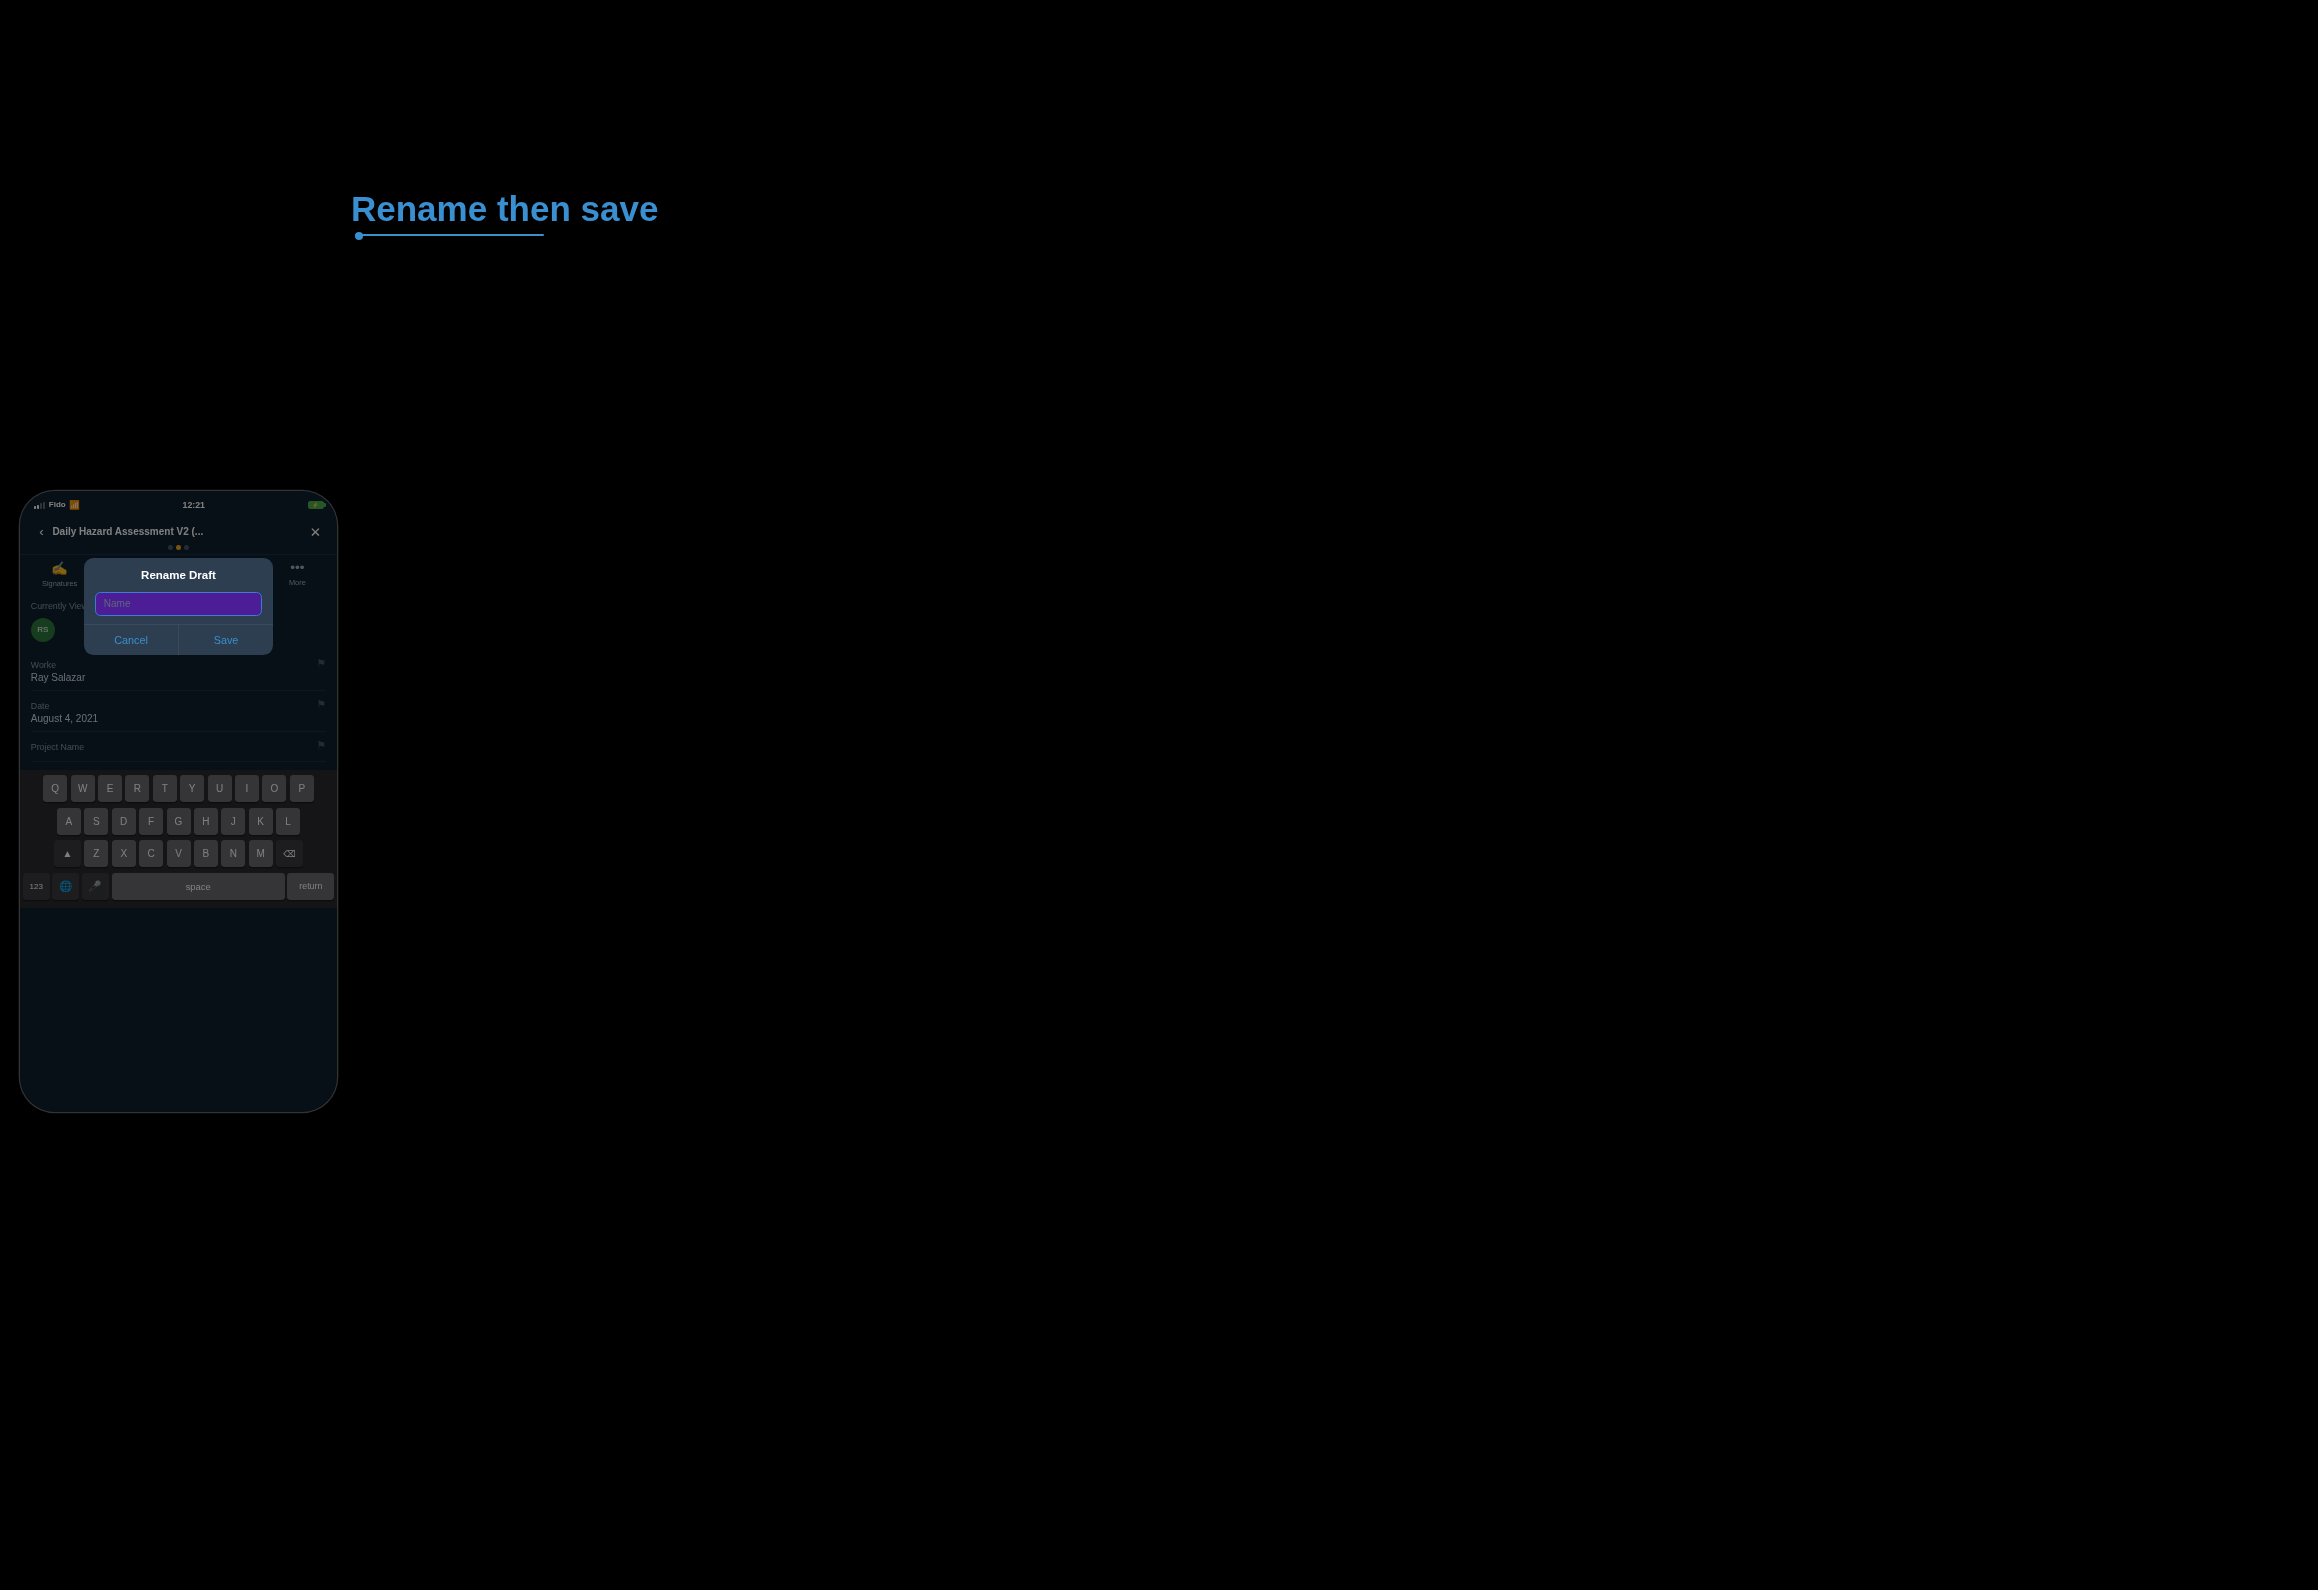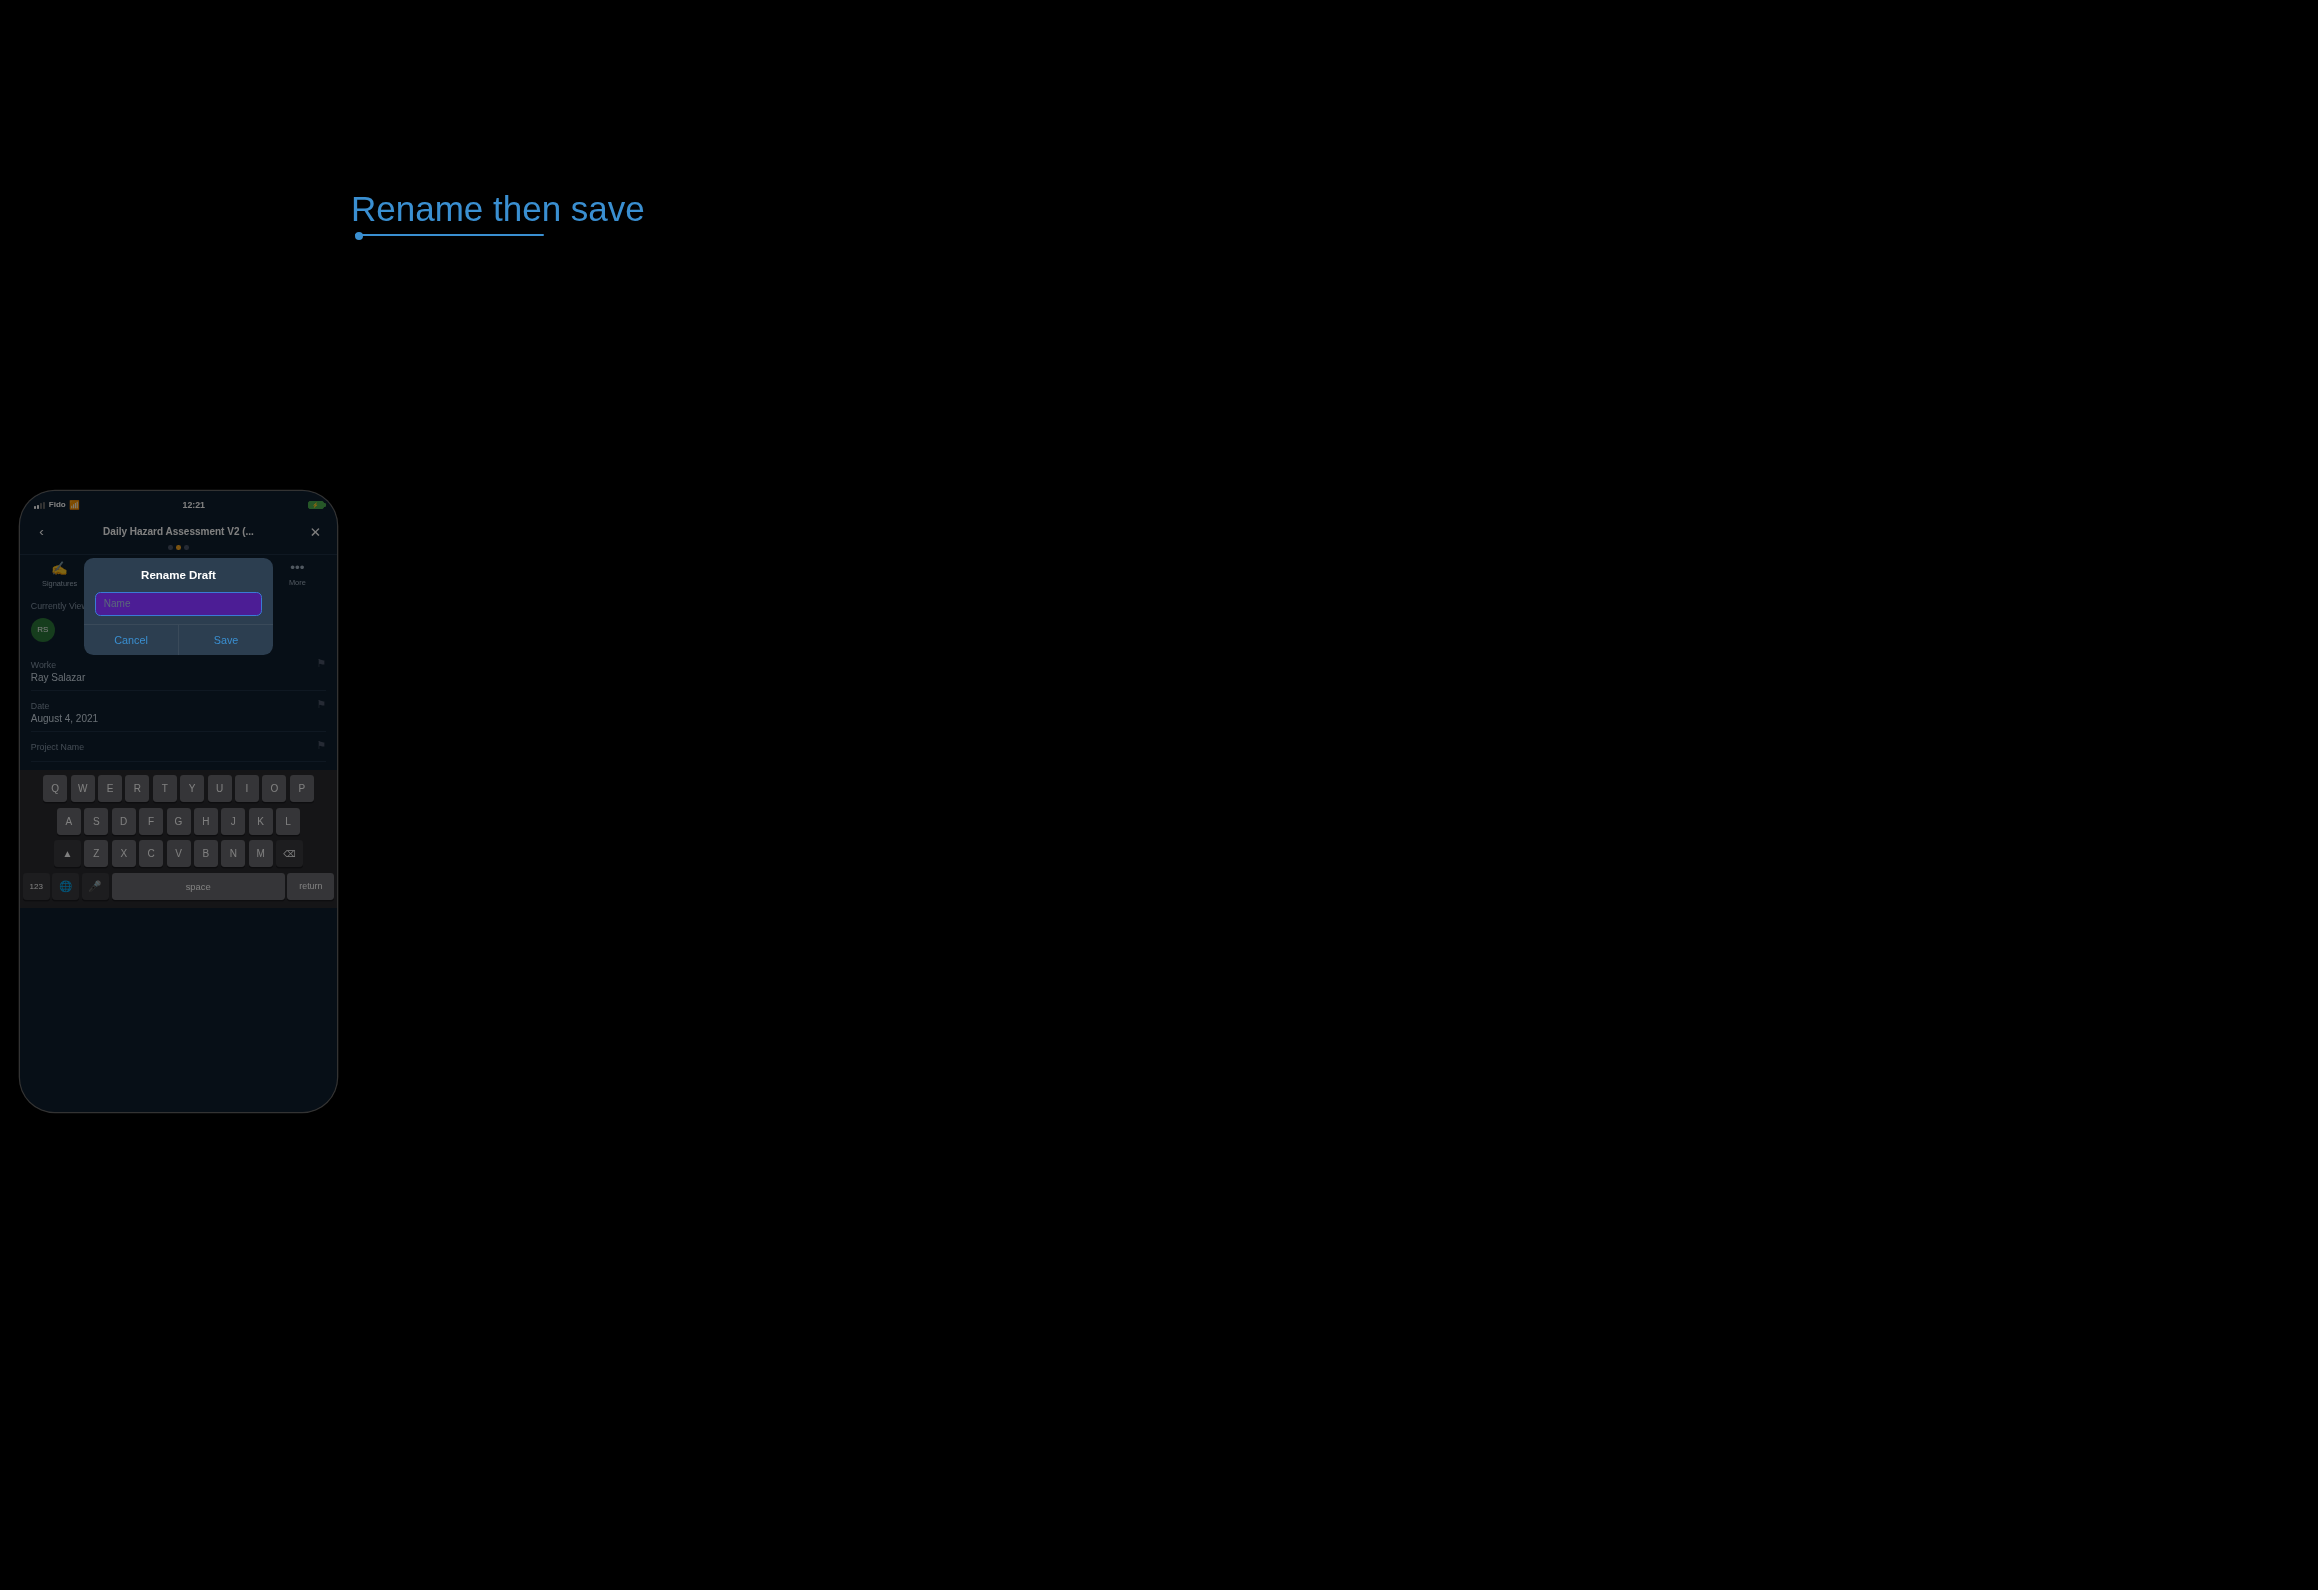--- a/index.html
+++ b/index.html
@@ -119,21 +119,20 @@
       display: flex;
       align-items: center;
       justify-content: space-between;
     }
 
     .nav-title {
       color: #fff;
       font-size: 10px;
       font-weight: 600;
       flex: 1;
-      text-align: center;
     }
 
     .nav-back, .nav-close {
       color: #fff;
       font-size: 13.5px;
       width: 21.6px;
       text-align: center;
       cursor: pointer;
     }
 
@@ -380,21 +379,21 @@
     .hint-panel {
       position: absolute;
       left: 351px;
       top: 189px;
       width: 472px;
     }
 
     .hint-title {
       color: #3a8fd1;
       font-size: 35px;
-      font-weight: 400;
+      font-weight: 700;
       margin-bottom: 5.4px;
     }
 
     .hint-line {
       width: 189px;
       height: 2px;
       background: #3a8fd1;
       border-radius: 1.3px;
       margin-left: 4px;
     }

